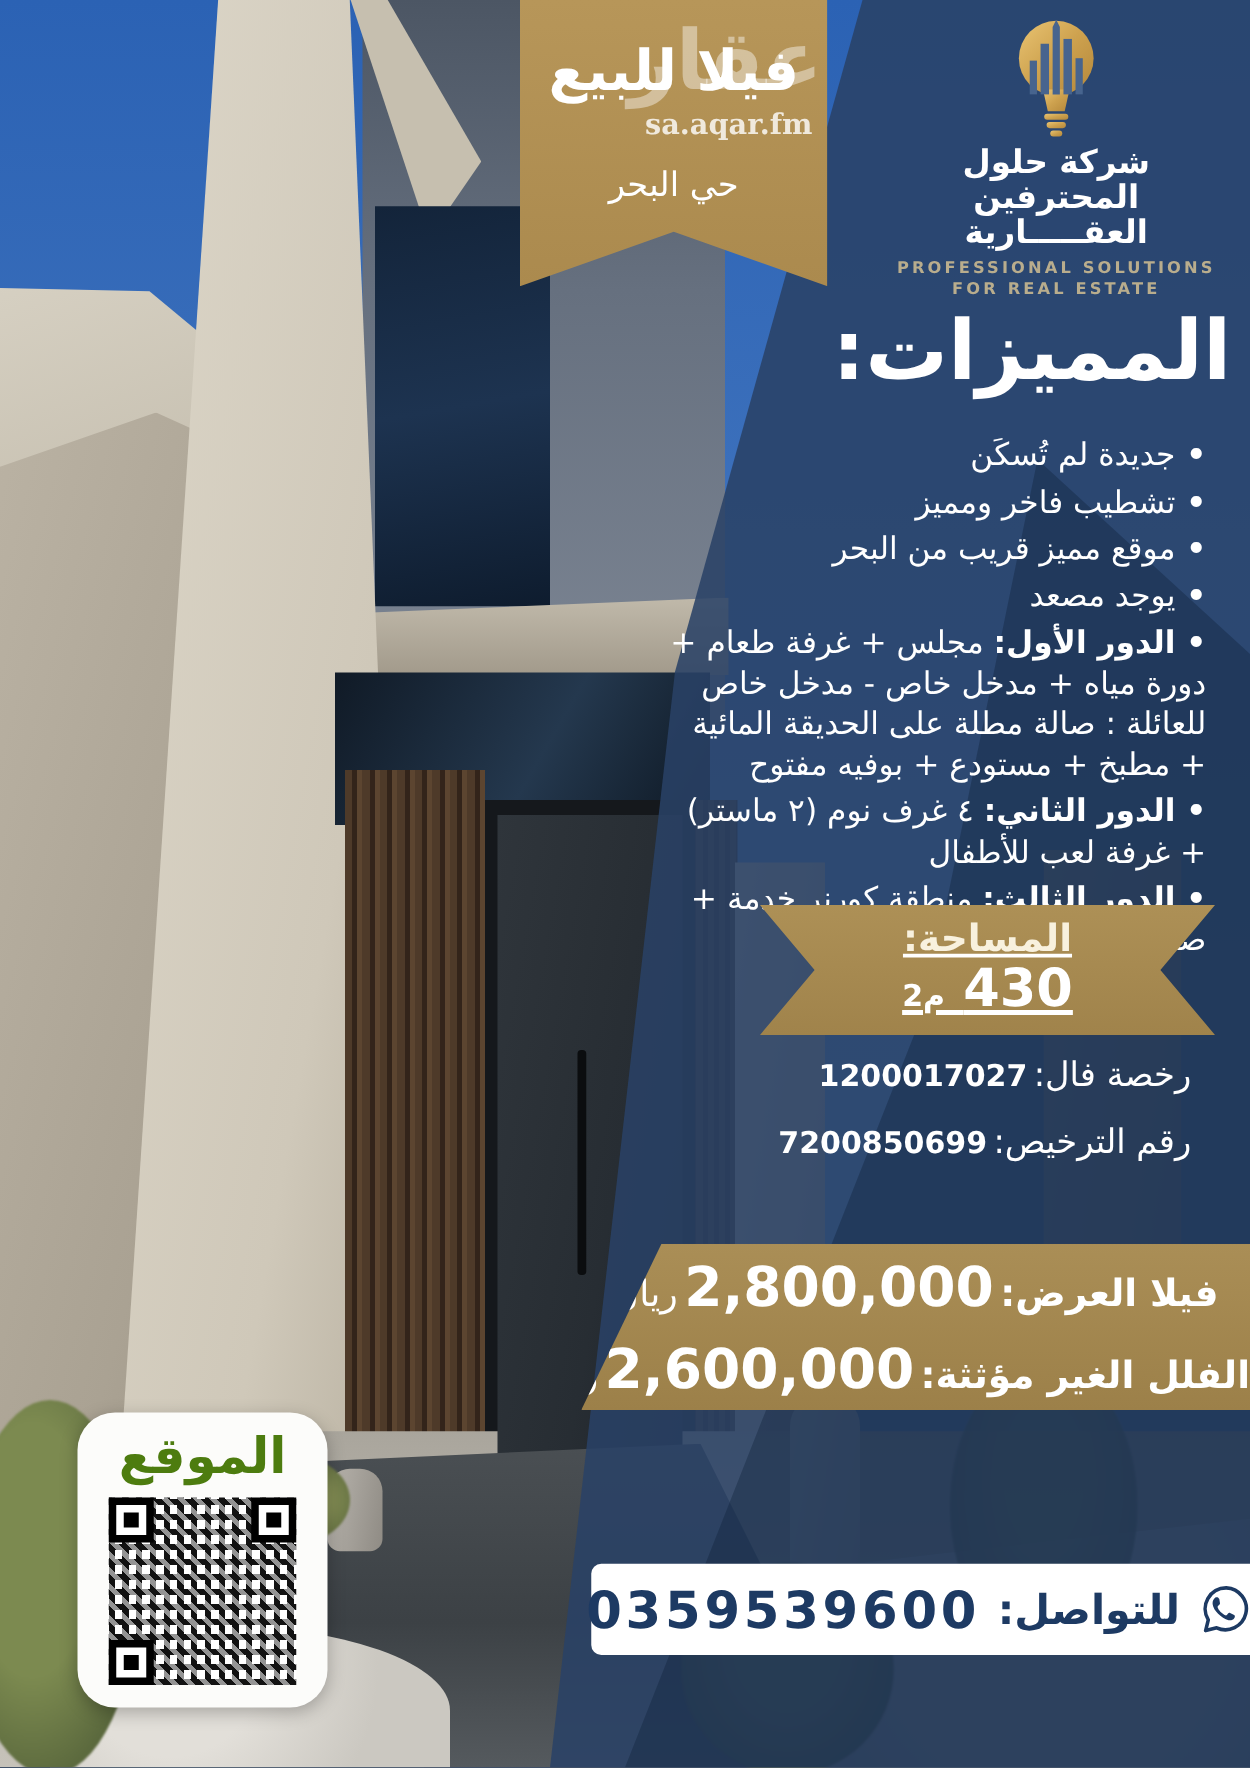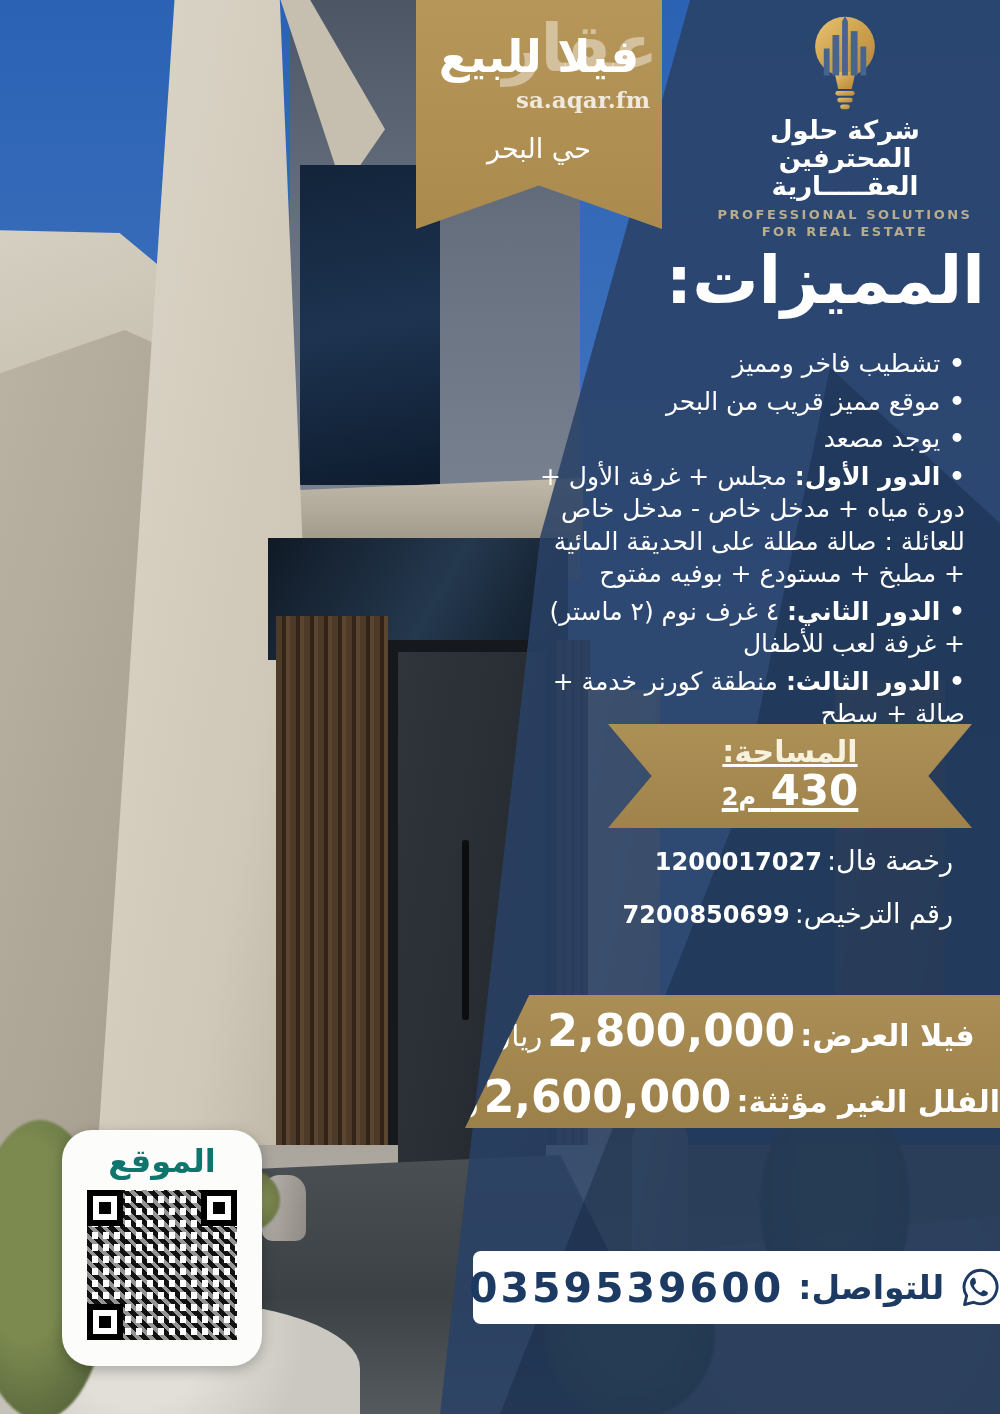--- a/index.html
+++ b/index.html
@@ -120,21 +120,21 @@
      background:linear-gradient(180deg,#aa8e56 0%,#9c8049 100%);
      color:#fff;direction:rtl;text-align:center;padding-top:8px;box-sizing:border-box;}
   .price-line{line-height:56px;white-space:nowrap;}
   .price-label{font-size:30px;font-weight:bold;}
   .price-value{font-size:44px;font-weight:bold;letter-spacing:1px;}
   .price-unit{font-size:29px;}
 
   
   .qr-card{left:62px;top:1130px;width:200px;height:236px;z-index:21;background:#fcfcfa;
      border-radius:30px;box-shadow:0 4px 14px rgba(0,0,0,.25);text-align:center;}
-  .qr-label{margin-top:12px;font-size:32px;font-weight:bold;color:#0f766e;direction:rtl;}
+  .qr-label{margin-top:12px;font-size:40px;font-weight:bold;color:#4d7c0f;direction:rtl;}
   .qr{position:relative;margin:10px auto 0;width:150px;height:150px;background:
       repeating-linear-gradient(45deg,rgba(255,255,255,.55) 0 4px,rgba(255,255,255,0) 4px 9px),
       repeating-linear-gradient(90deg,#121212 0 5px,rgba(255,255,255,0) 5px 11px),
       repeating-linear-gradient(0deg,#121212 0 5px,#ffffff 5px 12px);}
   .qf{position:absolute;width:36px;height:36px;background:#000;}
   .qf::after{content:"";position:absolute;inset:6px;background:#fff;}
   .qf::before{content:"";position:absolute;inset:12px;background:#000;z-index:1;}
   .qf.tl{top:0;left:0;} .qf.tr{top:0;right:0;} .qf.bl{bottom:0;left:0;}
 
   
@@ -212,24 +212,25 @@
     <div class="logo-name1">شركة حلول المحترفين</div>
     <div class="logo-name2">العقـــــارية</div>
     <div class="logo-tag">
       <div>PROFESSIONAL SOLUTIONS</div>
       <div>FOR REAL ESTATE</div>
     </div>
   </div>
 
   <div class="abs features-heading">المميزات:</div>
   <ul class="abs features-list">
+    <li><span class="feat-lead"></span> <span>جديدة لم تُسكَن</span></li>
     <li><span class="feat-lead"></span> <span>تشطيب فاخر ومميز</span></li>
     <li><span class="feat-lead"></span> <span>موقع مميز قريب من البحر</span></li>
     <li><span class="feat-lead"></span> <span>يوجد مصعد</span></li>
-    <li><span class="feat-lead">الدور الأول:</span> <span>مجلس + غرفة الأول + دورة مياه + مدخل خاص - مدخل خاص للعائلة : صالة مطلة على الحديقة المائية + مطبخ + مستودع + بوفيه مفتوح</span></li>
+    <li><span class="feat-lead">الدور الأول:</span> <span>مجلس + غرفة طعام + دورة مياه + مدخل خاص - مدخل خاص للعائلة : صالة مطلة على الحديقة المائية + مطبخ + مستودع + بوفيه مفتوح</span></li>
     <li><span class="feat-lead">الدور الثاني:</span> <span>٤ غرف نوم (٢ ماستر) + غرفة لعب للأطفال</span></li>
     <li><span class="feat-lead">الدور الثالث:</span> <span>منطقة كورنر خدمة + صالة + سطح</span></li>
   </ul>
 
   <div class="abs badge">
     <div class="badge-label">المساحة:</div>
     <div class="badge-value">
       <span>430</span>
       <span class="badge-unit">م2</span>
     </div>

